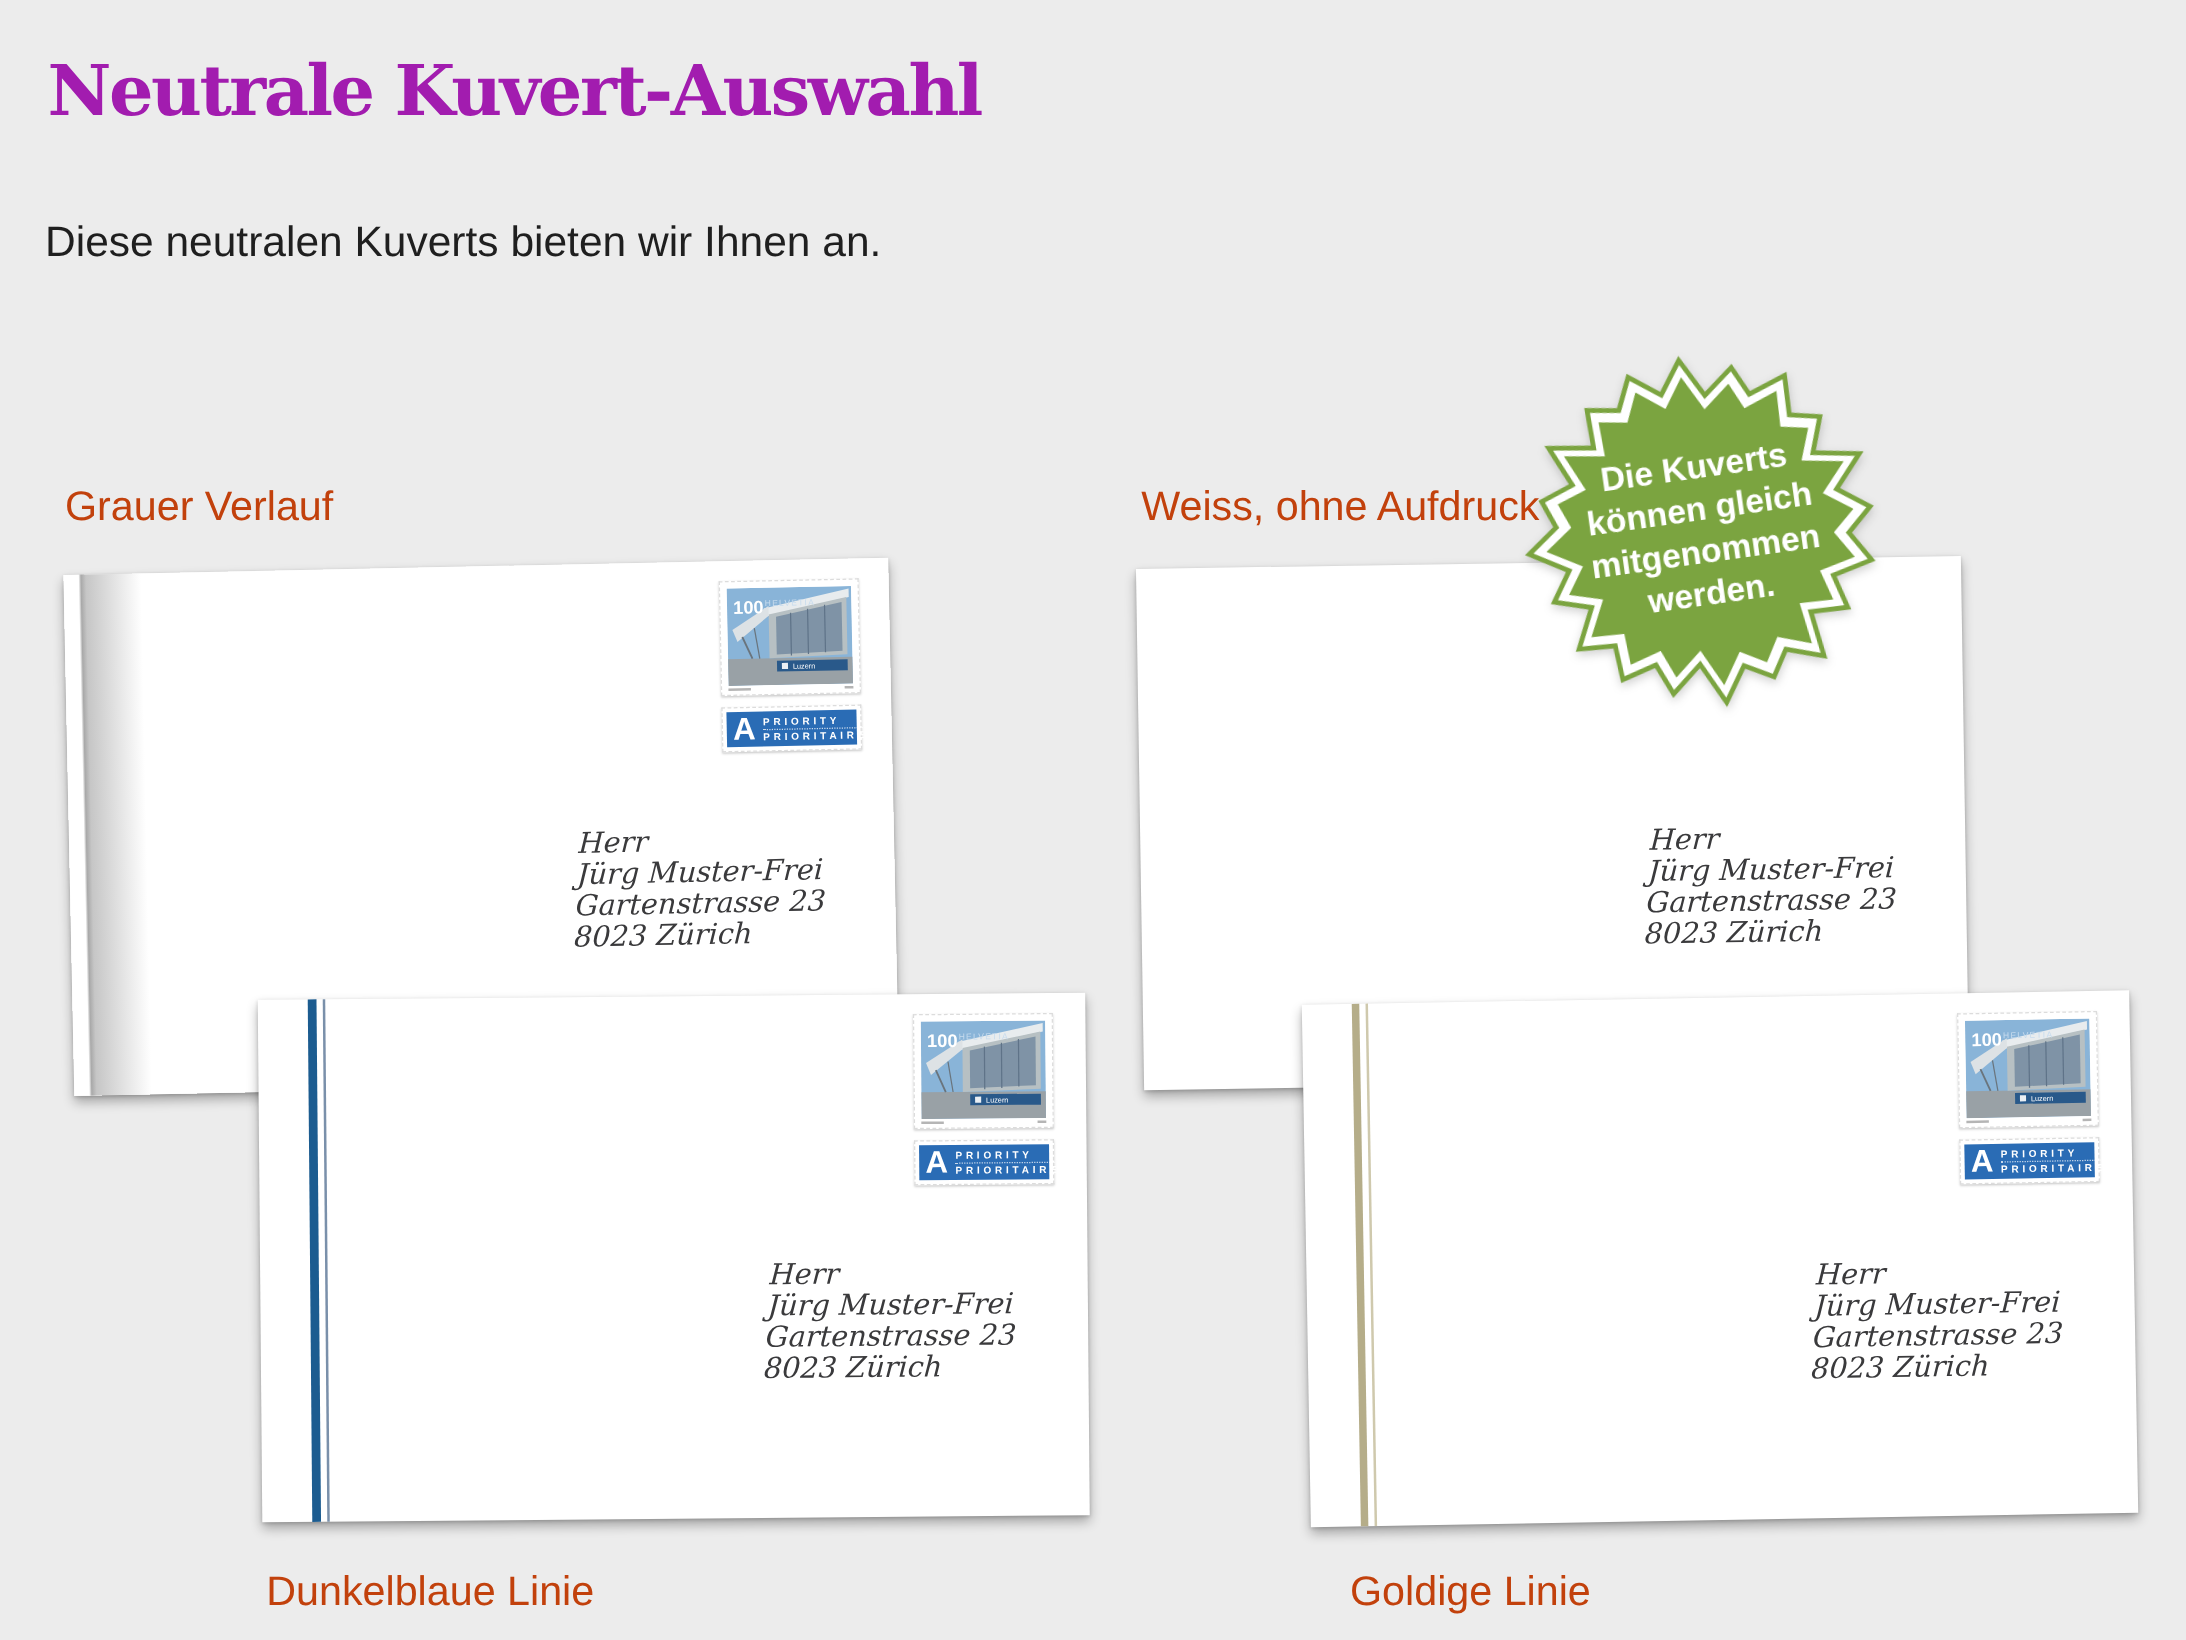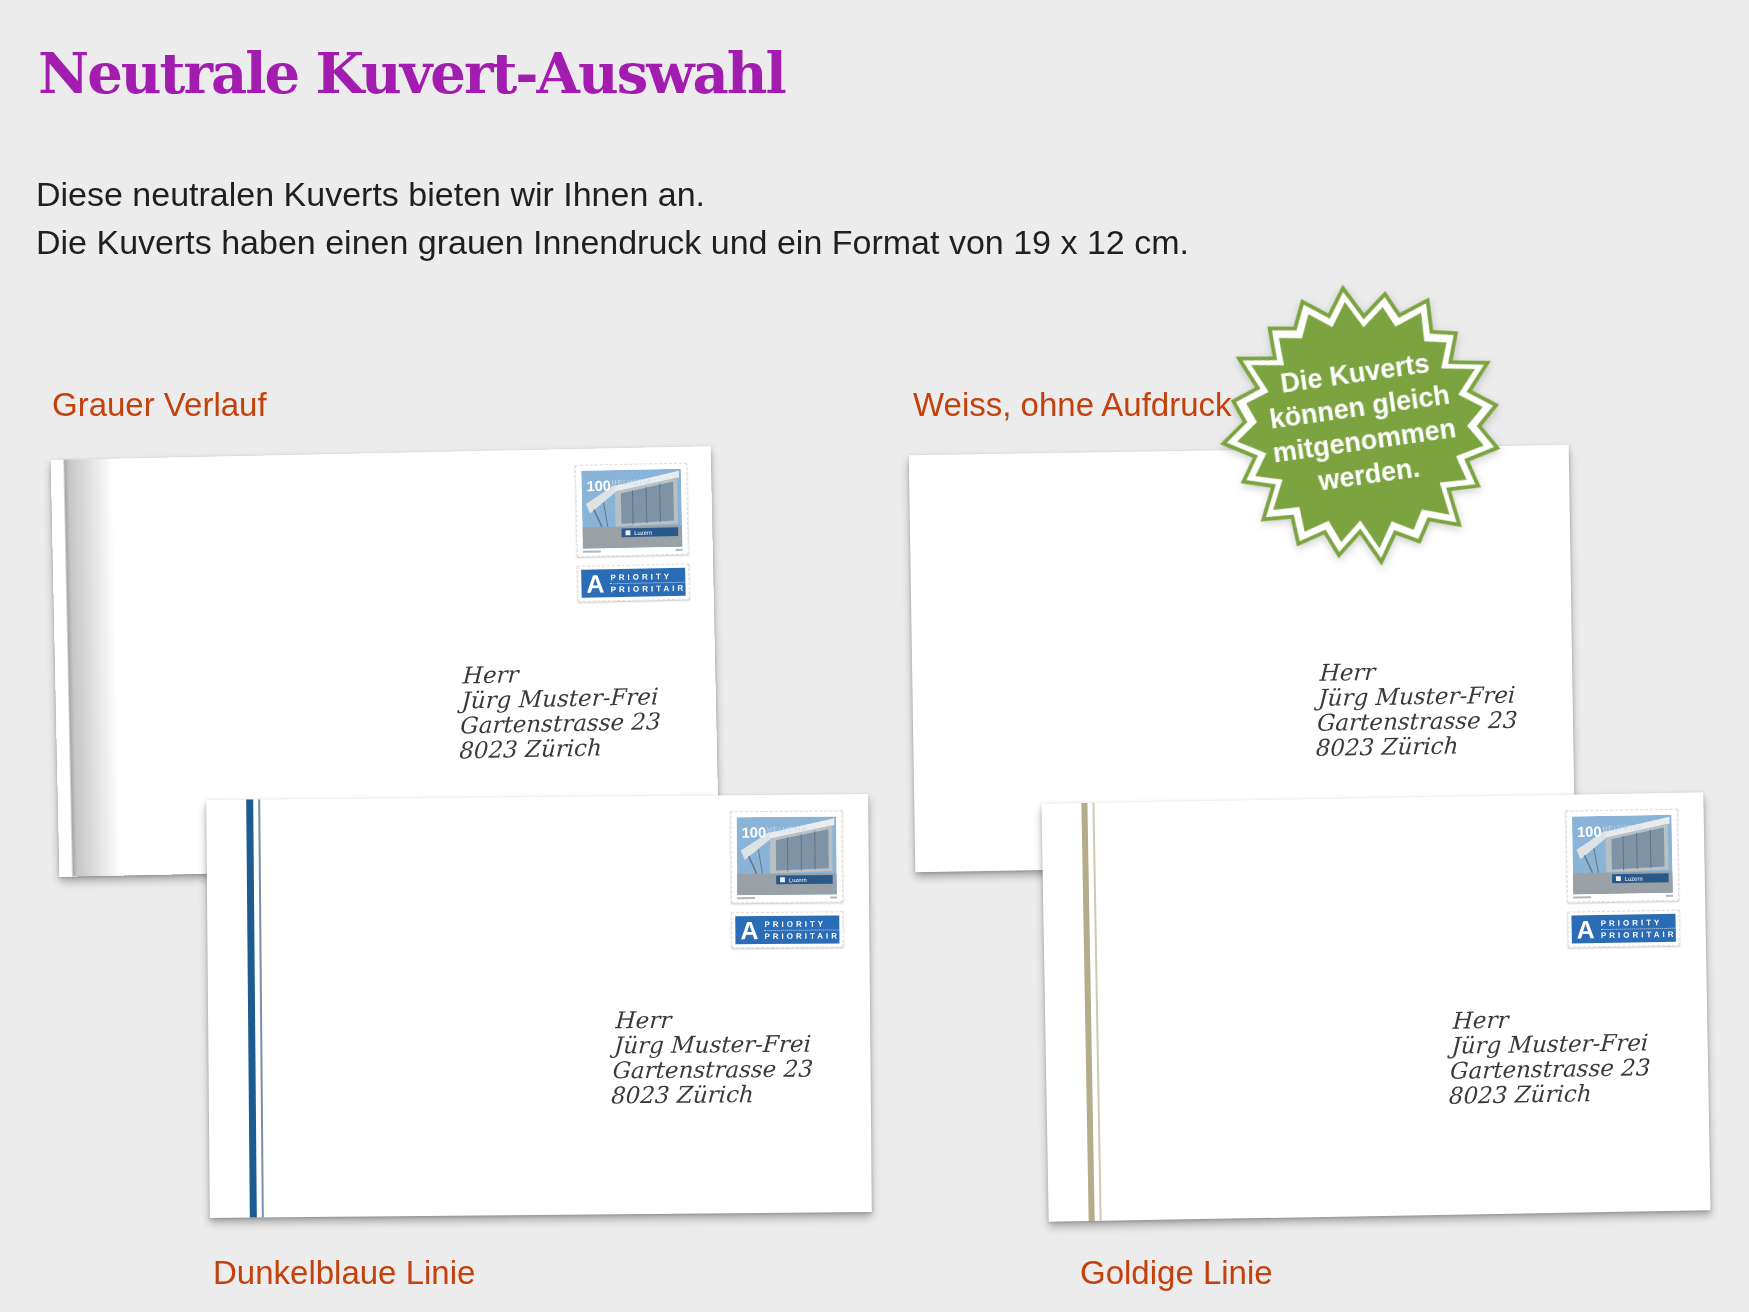--- a/index.html
+++ b/index.html
@@ -100,21 +100,21 @@
     text-align:center;
   }
 </style>
 </head>
 <body>
 
 <div class="page">
 
   <h1 class="title">Neutrale Kuvert-Auswahl</h1>
 
-  <p class="intro"><span>Diese neutralen Kuverts bieten wir Ihnen an.</span><br><span>Die Kuverts haben einen grauen Innendruck und ein Format von 19 x 12 cm.</span></p>
+  <p class="intro"><span>Diese neutralen Kuverts bieten wir Ihnen an.</span><br></p>
 
   <div class="env-label lbl-1">Grauer Verlauf</div>
   <div class="env-label lbl-2">Weiss, ohne Aufdruck</div>
   <div class="env-label lbl-3">Dunkelblaue Linie</div>
   <div class="env-label lbl-4">Goldige Linie</div>
 
   <div class="envelope env-1">
     <div class="stamp-block">
       <div class="stamp">
         <svg viewBox="0 0 102 80">

